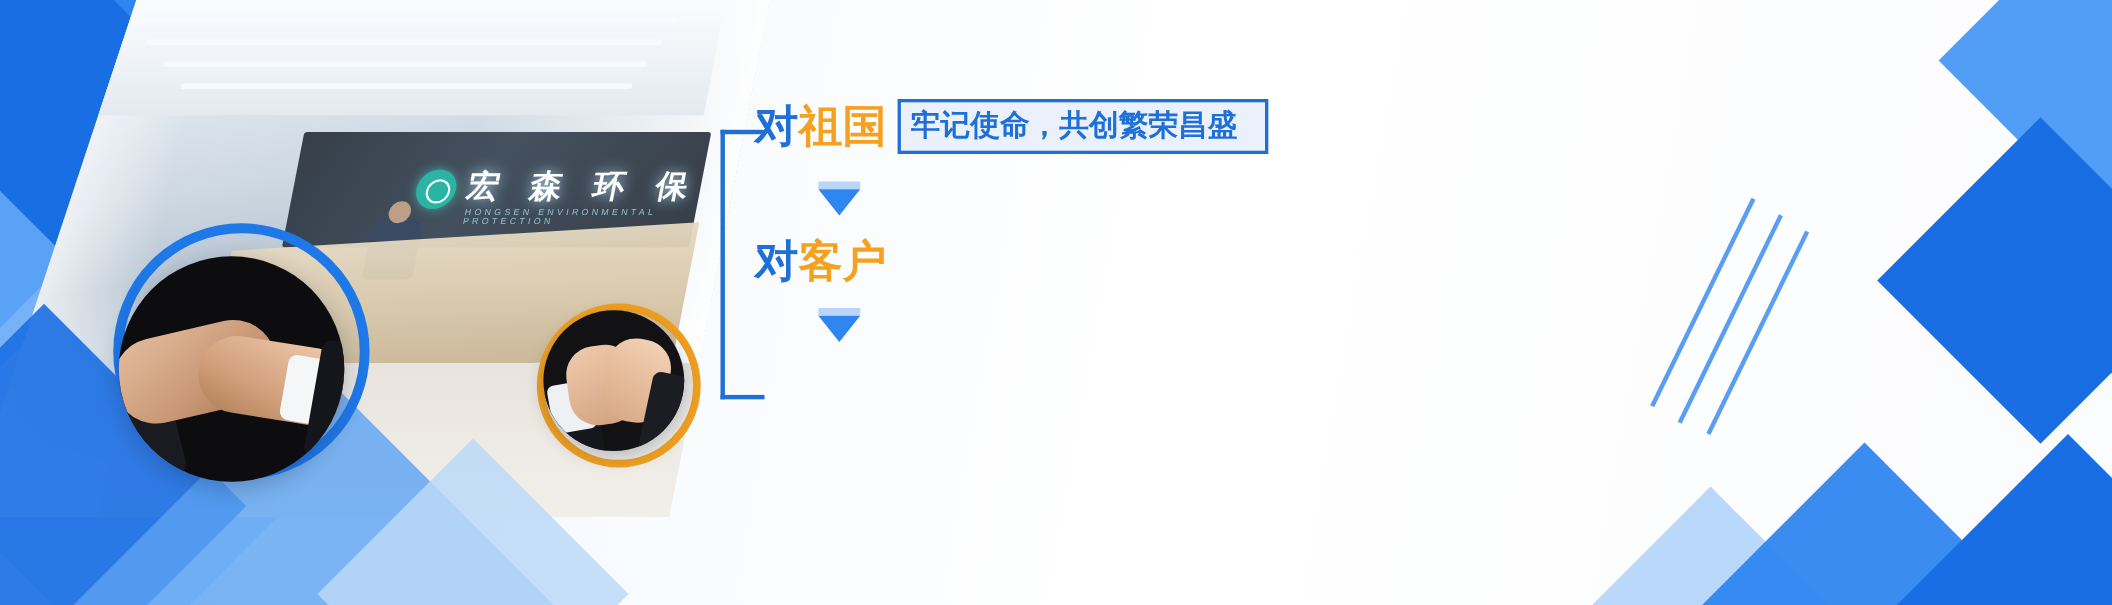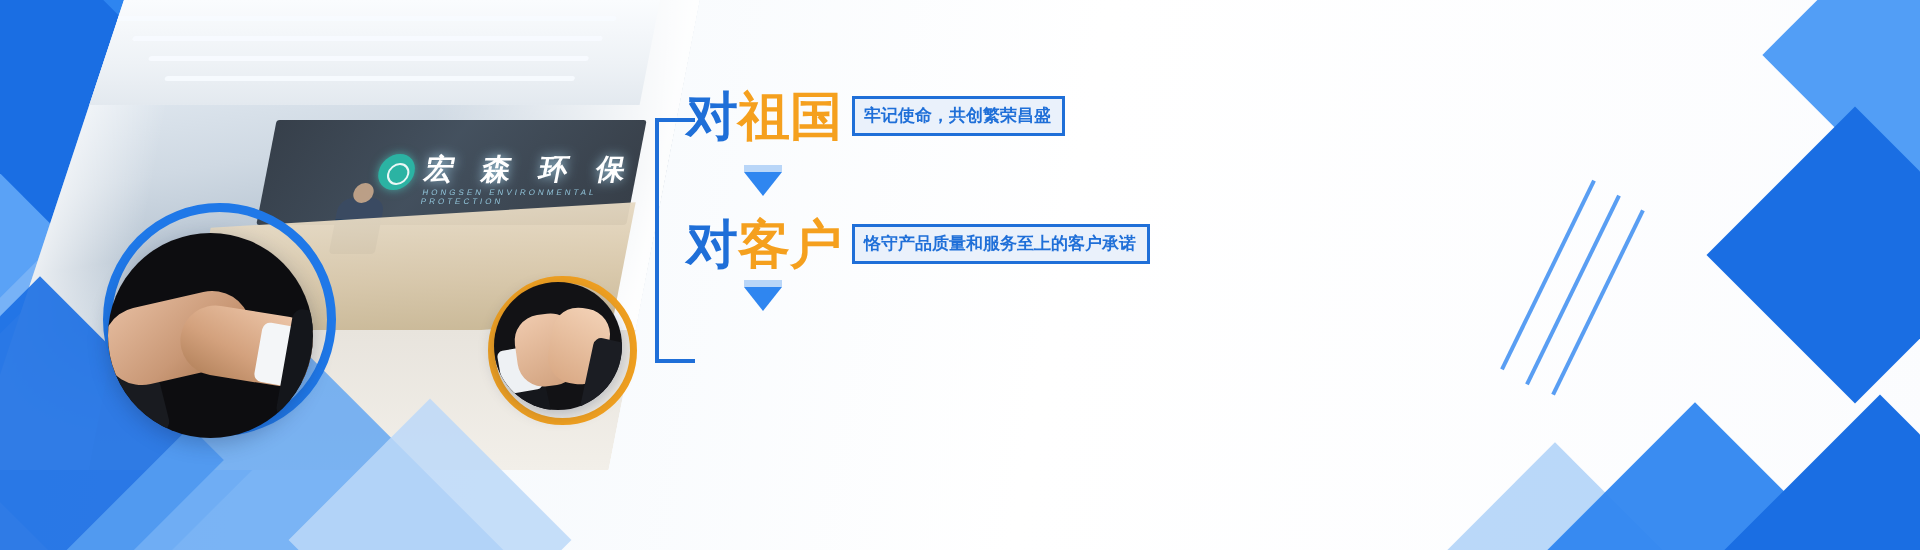--- a/index.html
+++ b/index.html
@@ -192,33 +192,33 @@
     position:absolute;left:655px;top:118px;width:36px;height:237px;
     border-left:4px solid #1f6fd8;border-top:4px solid #1f6fd8;border-bottom:4px solid #1f6fd8;
   }
 
   .row{position:absolute;display:flex;align-items:center;}
   .row1{left:686px;top:90px;}
   .row2{left:686px;top:218px;}
   .row3{left:686px;top:325px;}
 
   .lead{
-    font-size:52px;font-weight:bold;line-height:1;white-space:nowrap;
+    font-size:40px;font-weight:bold;line-height:1;white-space:nowrap;
     font-family:"DejaVu Sans","Liberation Sans",sans-serif;
   }
   .lead .b{color:#1f6fd8;}
   .lead .o{color:#f5a01e;}
 
   .boxed{
     margin-left:10px;
     border:3px solid #1f6fd8;
     background:#eaf1fb;
     color:#1f6fd8;
-    font-size:17px;font-weight:bold;line-height:1;white-space:nowrap;
-    padding:8px 11px 9px 9px;
+    font-size:27px;font-weight:bold;line-height:1;white-space:nowrap;
+    padding:8px 25px 9px 9px;
     font-family:"DejaVu Sans","Liberation Sans",sans-serif;
   }
 
   .arrow{
     position:absolute;width:0;height:0;
     border-left:19px solid transparent;border-right:19px solid transparent;
     border-top:24px solid #2f86f0;
   }
   .arrow-top{
     position:absolute;width:38px;height:7px;background:#b9d6f8;
@@ -296,21 +296,20 @@
       <div class="boxed">牢记使命，共创繁荣昌盛</div>
     </div>
 
     <div class="arrow-top a1t"></div>
     <div class="arrow a1"></div>
 
     <div class="row row2">
       <div class="lead">
         <span class="b">对</span><span class="o">客户</span>
       </div>
-      <div class="boxed">恪守产品质量和服务至上的客户承诺</div>
     </div>
 
     <div class="arrow-top a2t"></div>
     <div class="arrow a2"></div>
 
     <div class="row row3">
     </div>
 
   </div>
 </div>

